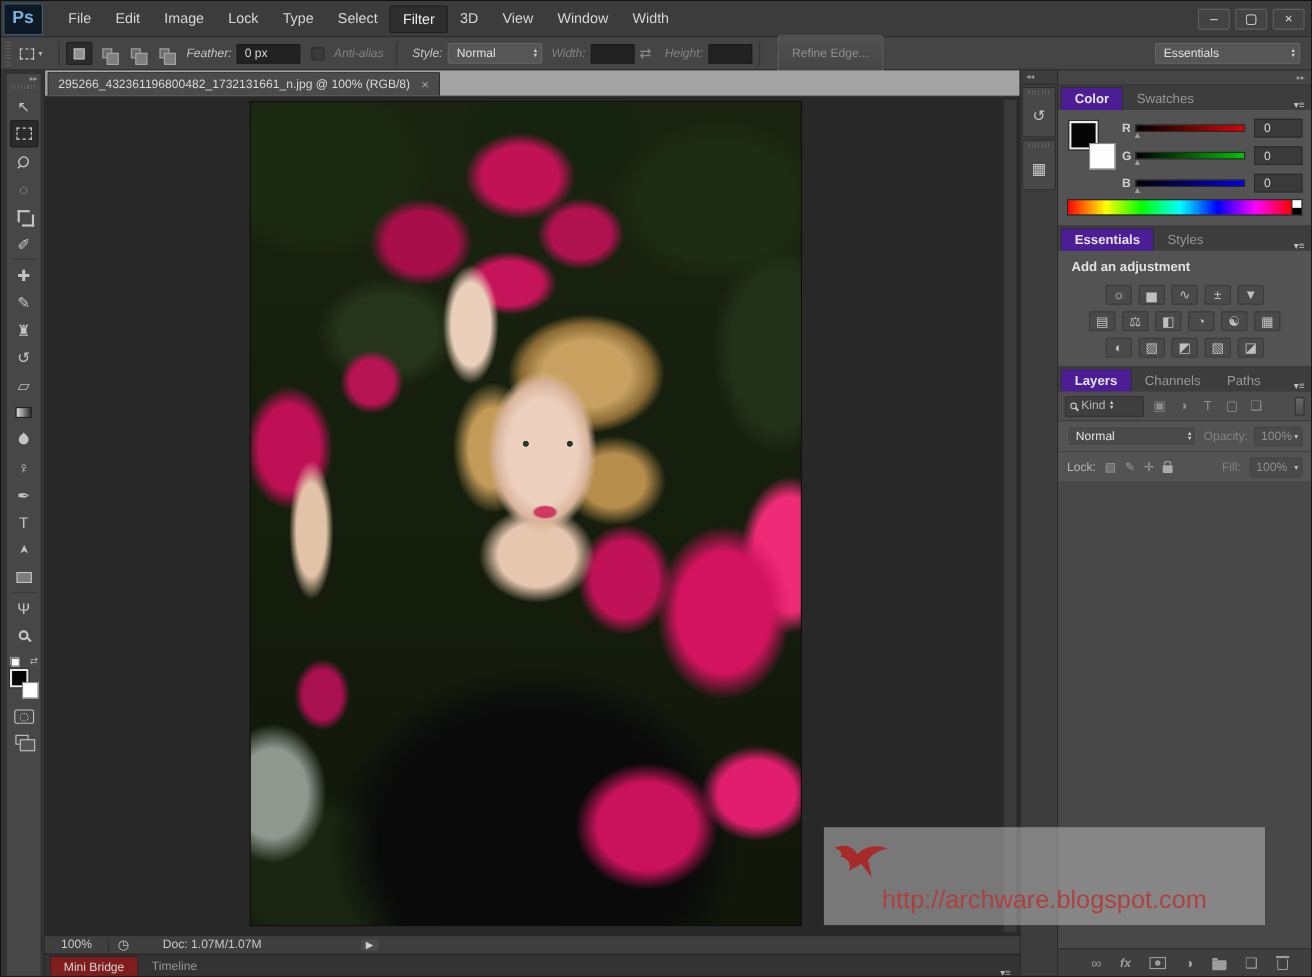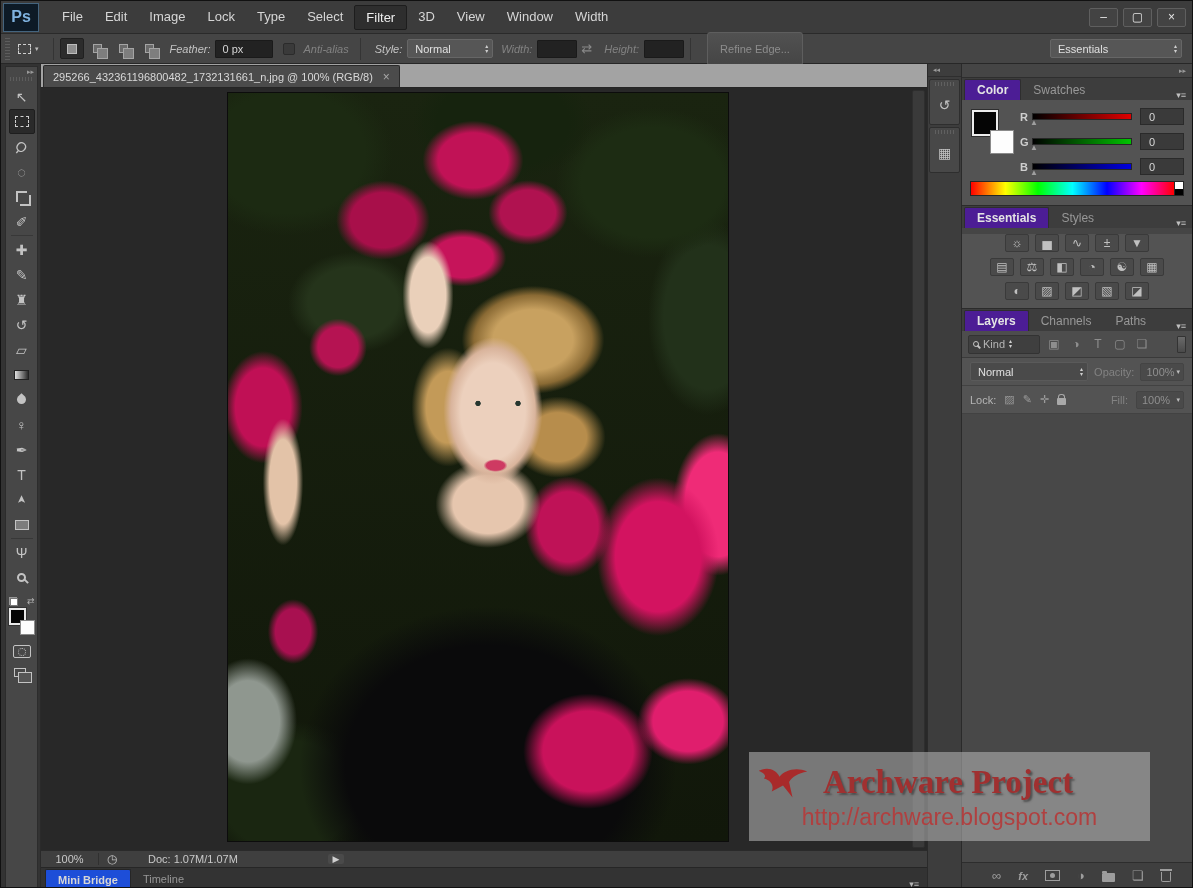--- a/index.html
+++ b/index.html
@@ -119,21 +119,21 @@
       radial-gradient(ellipse 100px 70px at 45% 98%, #131d0c 0 55%, transparent 75%),
       linear-gradient(#1a2410,#11170a);
   }
   .statusbar { height:17px; background:#3f3f3f; border-top:1px solid #2a2a2a; display:flex; align-items:center; font-size:11px; color:#c9c9c9; }
   .zoom-field { width:58px; text-align:center; border-right:1px solid #303030; }
   .status-clock { width:13px; height:13px; margin:0 8px; color:#bdbdbd; font-size:12px; line-height:13px; }
   .doc-info { margin-left:20px; }
   .status-arrow { margin-left:90px; width:16px; text-align:center; color:#cfcfcf; font-size:9px; background:#4a4a4a; border-radius:2px; }
   .docktabs { height:22px; background:#333; display:flex; align-items:flex-end; border-top:1px solid #262626; }
   .btab { height:20px; display:flex; align-items:center; padding:0 12px; font-size:11px; color:#969696; }
-  .btab.active { background:#1d4ed8; color:#d6d6d6; font-weight:bold; border:1px solid #262626; border-bottom:none; border-radius:2px 2px 0 0; margin-left:4px; }
+  .btab.active { background:#7f1d1d; color:#d6d6d6; font-weight:normal; border:1px solid #262626; border-bottom:none; border-radius:2px 2px 0 0; margin-left:4px; }
   .btab-menu { margin-left:auto; margin-right:8px; color:#b5b5b5; font-size:9px; }
 
   
   .collapsed-dock { width:35px; background:#3d3d3d; border-left:1px solid #2a2a2a; border-right:1px solid #2a2a2a; display:flex; flex-direction:column; align-items:center; }
   .cd-head { width:100%; text-align:left; padding:2px 0 2px 5px; color:#9a9a9a; font-size:7px; border-bottom:1px solid #2e2e2e; }
   .cd-btn { width:31px; height:46px; margin-top:2px; background:#484848; border:1px solid #2e2e2e; display:flex; flex-direction:column; align-items:center; border-radius:2px; }
   .cd-grip { width:20px; height:4px; margin-top:2px; background:repeating-linear-gradient(to right,#606060 0 1px,transparent 1px 3px); }
   .cd-ic { flex:1; display:flex; align-items:center; justify-content:center; color:#c3c3c3; font-size:14px; }
 
   
@@ -462,20 +462,21 @@
         </div>
       </div>
 
       <div class="panel">
         <div class="ptabs">
           <div class="ptab active">Essentials</div>
           <div class="ptab">Styles</div>
           <span class="pmenu">▾≡</span>
         </div>
         <div class="pbody">
+          <div class="adj-heading">Add an adjustment</div>
           <div class="adj-rows">
             <div class="adj-row">
               <div class="adj-ic">☼</div>
               <div class="adj-ic">▅</div>
               <div class="adj-ic">∿</div>
               <div class="adj-ic">±</div>
               <div class="adj-ic">▼</div>
             </div>
             <div class="adj-row">
               <div class="adj-ic">▤</div>
@@ -557,18 +558,17 @@
         </div>
       </div>
     </div>
   </div>
 
   <div class="watermark">
     <div class="wm-title-row">
       <svg class="wm-bird" viewBox="0 0 60 40">
         <path fill="#a82a2a" d="M2,7 C13,2 22,6 26,14 C31,7 45,2 58,8 C47,10 41,14 37,20 L41,38 L30,24 L17,31 C20,24 16,18 8,16 C12,12 6,9 2,7 Z"></path>
       </svg>
-      <span class="wm-title">Archware Project</span>
     </div>
     <div class="wm-url">http://archware.blogspot.com</div>
   </div>
 
 </div>
 
 </body></html>

